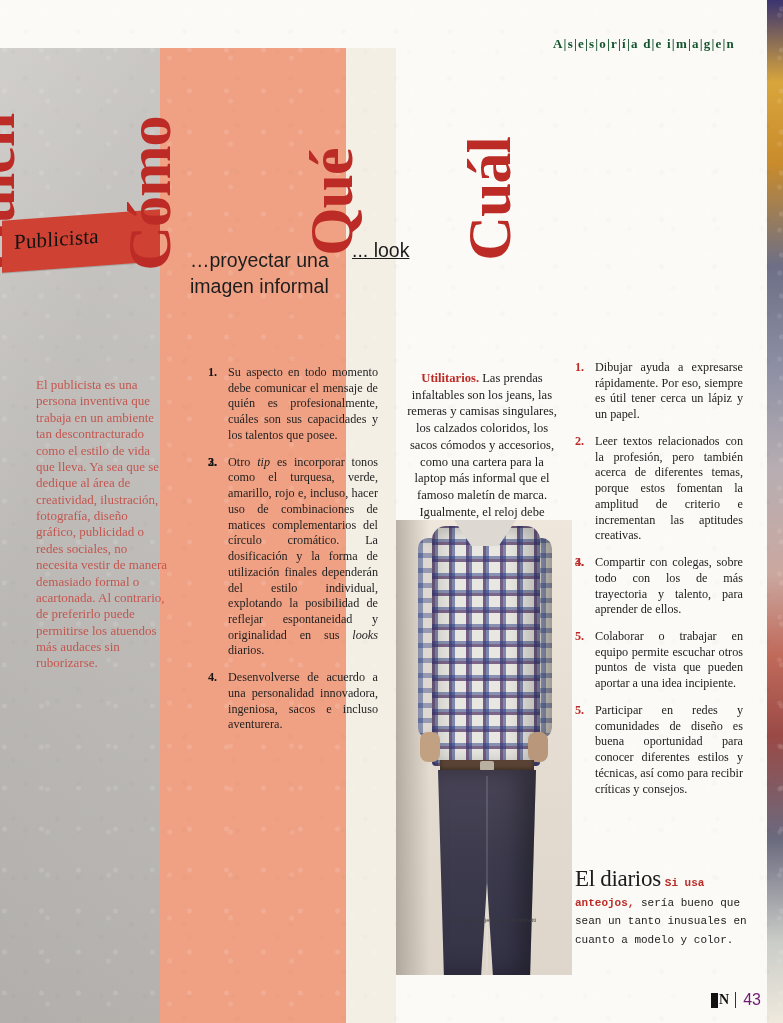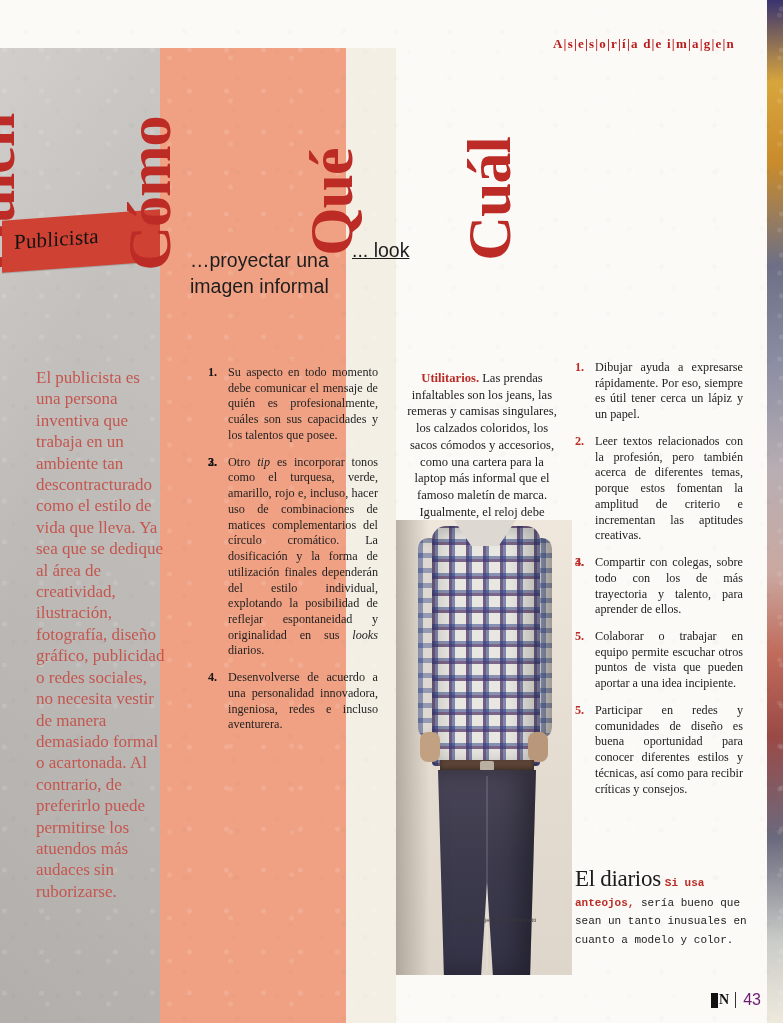--- a/index.html
+++ b/index.html
@@ -29,21 +29,21 @@
     background-image:
       radial-gradient(circle at 12% 22%, rgba(255,255,255,.35) 0 2px, transparent 3px),
       radial-gradient(circle at 48% 67%, rgba(0,0,0,.05) 0 2px, transparent 3px),
       radial-gradient(circle at 78% 35%, rgba(255,255,255,.3) 0 2px, transparent 3px),
       radial-gradient(circle at 30% 88%, rgba(0,0,0,.04) 0 2px, transparent 3px);
     background-size:37px 41px, 53px 47px, 61px 43px, 44px 59px;}
 
   
   .kicker{position:absolute;top:36px;right:48px;
     font-family:"Liberation Serif", serif;font-weight:bold;font-size:13px;
-    letter-spacing:1.2px;color:#b91c1c;margin-left:10px;}
+    letter-spacing:1.2px;color:#14532d;margin-left:10px;}
 
   
   .vhead{position:absolute;transform-origin:left bottom;
     transform:rotate(-90deg);
     font-family:"Liberation Serif", serif;
     font-weight:bold;color:#bc2b25;white-space:nowrap;
     font-size:62px;letter-spacing:-1px;line-height:.9;}
   #vh-quien{left:22px;top:215px;}
   #vh-como{left:178px;top:215px;}
   #vh-que{left:360px;top:200px;}
@@ -59,22 +59,22 @@
   
   .deck{position:absolute;font-family:"Liberation Sans", sans-serif;
     font-size:19.5px;line-height:1.32;color:#1d1d1d;font-weight:400;}
   #deck-como{left:190px;top:248px;width:150px;}
   #deck-que{left:352px;top:238px;width:120px;text-decoration:underline;}
   #deck-cual{left:573px;top:245px;width:160px;}
 
   
   .col{position:absolute;}
   #col1{left:36px;top:367px;width:132px;}
-  #col1 .para{font-family:"Liberation Serif", serif;font-size:17px;
-    line-height:1.26;color:#c4564f;}
+  #col1 .para{font-family:"Liberation Serif", serif;font-size:13px;
+    line-height:1.26;color:#c4564f;margin-top:10px;}
 
   #col2{left:208px;top:365px;width:170px;}
   #col3{left:403px;top:370px;width:158px;}
   #col4{left:575px;top:360px;width:168px;}
 
   ol.numlist{margin:0;padding:0;list-style:none;}
   ol.numlist li{position:relative;padding-left:20px;margin-bottom:11px;
     font-family:"Liberation Serif", serif;font-size:12.2px;line-height:1.29;
     text-align:justify;color:#222;}
   ol.numlist li .num{position:absolute;left:0;top:0;font-weight:bold;}
@@ -176,21 +176,21 @@
 
   <div class="col" id="col1">
     <div class="para">El publicista es una persona inventiva que trabaja en un ambiente tan descontracturado como el estilo de vida que lleva. Ya sea que se dedique al área de creatividad, ilustración, fotografía, diseño gráfico, publicidad o redes sociales, no necesita vestir de manera demasiado formal o acartonada. Al contrario, de preferirlo puede permitirse los atuendos más audaces sin ruborizarse.</div>
   </div>
 
   <div class="col" id="col2">
     <ol class="numlist" id="list-como">
         <li><span class="num">1.</span><span>Su aspecto en todo momento debe comunicar el mensaje de quién es profesionalmente, cuáles son sus capacidades y los talentos que posee.</span></li>
         <li><span class="num">2.</span></li>
         <li><span class="num">3.</span><span><span>Otro </span><span class="ital">tip</span><span> es incorporar tonos como el turquesa, verde, amarillo, rojo e, incluso, hacer uso de combinaciones de matices complementarios del círculo cromático. La dosificación y la forma de utilización finales dependerán del estilo individual, explotando la posibilidad de reflejar espontaneidad y originalidad en sus </span><span class="ital">looks</span><span> diarios.</span></span></li>
-        <li><span class="num">4.</span><span>Desenvolverse de acuerdo a una personalidad innovadora, ingeniosa, redes e incluso aventurera.</span></li>
+        <li><span class="num">4.</span><span>Desenvolverse de acuerdo a una personalidad innovadora, ingeniosa, sacos e incluso aventurera.</span></li>
       </ol>
   </div>
 
   <div class="col" id="col3">
     <div class="util">
       <b>Utilitarios.</b><span> Las prendas infaltables son los jeans, las remeras y camisas singulares, los calzados coloridos, los sacos cómodos y accesorios, como una cartera para la laptop más informal que el famoso maletín de marca. Igualmente, el reloj debe responder a una marcada tendencia hacia lo deportivo o vanguardista.</span>
     </div>
   </div>
 
   <div class="col" id="col4">

